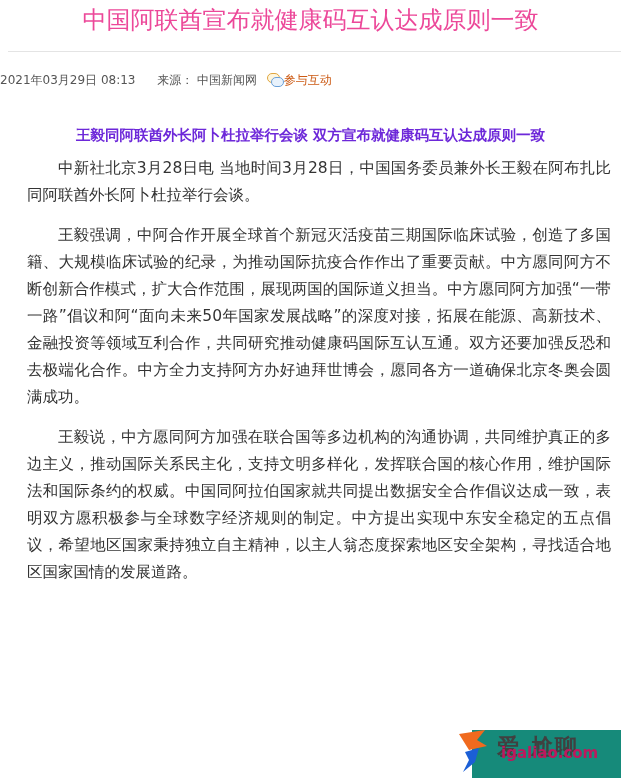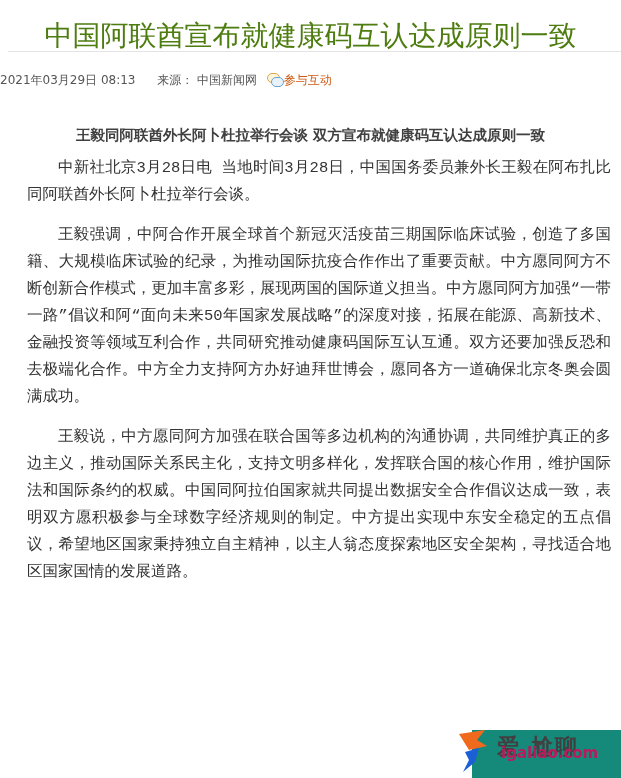--- a/index.html
+++ b/index.html
@@ -3,22 +3,22 @@
 <meta charset="utf-8">
 <style>
   html, body { margin: 0; padding: 0; }
   body {
     width: 621px; height: 778px; overflow: hidden; position: relative;
     background: #ffffff;
     font-family: "DejaVu Sans", "Liberation Sans", sans-serif;
     color: #333333;
   }
   .title {
-    position: absolute; left: 0; top: 20px; width: 621px;
-    text-align: center; font-size: 28px; color: #4d7c0f;
+    position: absolute; left: 0; top: 4px; width: 621px;
+    text-align: center; font-size: 24px; color: #ec4899;
     letter-spacing: 0px; line-height: 32px;
   }
   .divider {
     position: absolute; left: 8px; top: 51px; width: 613px; height: 1px;
     background: #e4e4e4;
   }
   .meta {
     position: absolute; left: 0; top: 70px; width: 621px;
     text-align: left; font-size: 12px; color: #555; line-height: 18px;
   }
@@ -34,28 +34,28 @@
   .chat-icon .b1 {
     position: absolute; left: 0; top: 0; width: 11px; height: 8px;
     border: 1px solid #e0a640; border-radius: 6px; background: #fff6dc;
   }
   .chat-icon .b2 {
     position: absolute; left: 4px; top: 4px; width: 11px; height: 8px;
     border: 1px solid #6aa0d8; border-radius: 6px; background: #e8f2fc;
   }
   .subhead {
     position: absolute; left: 0; top: 125px; width: 621px;
-    text-align: center; font-size: 14.5px; font-weight: bold; color: #404040;
+    text-align: center; font-size: 14.5px; font-weight: bold; color: #6d28d9;
     line-height: 20px;
   }
   .article {
     position: absolute; left: 27px; top: 155px; width: 584px;
     font-size: 15.5px; line-height: 27px; color: #333;
   }
-  .article p { margin: 0 0 13px 0; text-indent: 2em; text-align: justify; font-family: Liberation Mono, monospace; }
+  .article p { margin: 0 0 13px 0; text-indent: 2em; text-align: justify; }
   .watermark {
     position: absolute; left: 455px; top: 720px; width: 166px; height: 58px;
   }
   .wm-bg {
     position: absolute; left: 17px; top: 10px; width: 149px; height: 48px;
     background: #168a7a;
   }
   .wm-figure {
     position: absolute; left: 0; top: 4px; width: 40px; height: 50px;
   }
@@ -87,21 +87,21 @@
     <span class="chat-icon">
       <span class="b1"></span><span class="b2"></span>
     </span><span>参与互动</span>
   </span>
 </div>
 
 <div class="subhead">王毅同阿联酋外长阿卜杜拉举行会谈 双方宣布就健康码互认达成原则一致</div>
 
 <div class="article">
   <p>中新社北京3月28日电 当地时间3月28日，中国国务委员兼外长王毅在阿布扎比同阿联酋外长阿卜杜拉举行会谈。</p>
-  <p>王毅强调，中阿合作开展全球首个新冠灭活疫苗三期国际临床试验，创造了多国籍、大规模临床试验的纪录，为推动国际抗疫合作作出了重要贡献。中方愿同阿方不断创新合作模式，更加丰富多彩，展现两国的国际道义担当。中方愿同阿方加强“一带一路”倡议和阿“面向未来50年国家发展战略”的深度对接，拓展在能源、高新技术、金融投资等领域互利合作，共同研究推动健康码国际互认互通。双方还要加强反恐和去极端化合作。中方全力支持阿方办好迪拜世博会，愿同各方一道确保北京冬奥会圆满成功。</p>
+  <p>王毅强调，中阿合作开展全球首个新冠灭活疫苗三期国际临床试验，创造了多国籍、大规模临床试验的纪录，为推动国际抗疫合作作出了重要贡献。中方愿同阿方不断创新合作模式，扩大合作范围，展现两国的国际道义担当。中方愿同阿方加强“一带一路”倡议和阿“面向未来50年国家发展战略”的深度对接，拓展在能源、高新技术、金融投资等领域互利合作，共同研究推动健康码国际互认互通。双方还要加强反恐和去极端化合作。中方全力支持阿方办好迪拜世博会，愿同各方一道确保北京冬奥会圆满成功。</p>
   <p>王毅说，中方愿同阿方加强在联合国等多边机构的沟通协调，共同维护真正的多边主义，推动国际关系民主化，支持文明多样化，发挥联合国的核心作用，维护国际法和国际条约的权威。中国同阿拉伯国家就共同提出数据安全合作倡议达成一致，表明双方愿积极参与全球数字经济规则的制定。中方提出实现中东安全稳定的五点倡议，希望地区国家秉持独立自主精神，以主人翁态度探索地区安全架构，寻找适合地区国家国情的发展道路。</p>
 </div>
 
 <div class="watermark">
   <div class="wm-bg"></div>
   <svg class="wm-figure" viewBox="0 0 40 50">
     <path d="M4 10 L30 6 L22 16 L32 22 L14 26 Z" fill="#f06a1e"></path>
     <path d="M10 28 L24 24 L20 38 L8 48 L14 36 Z" fill="#1b5fd6"></path>
   </svg>
   <div class="wm-top">爱 尬聊</div>

